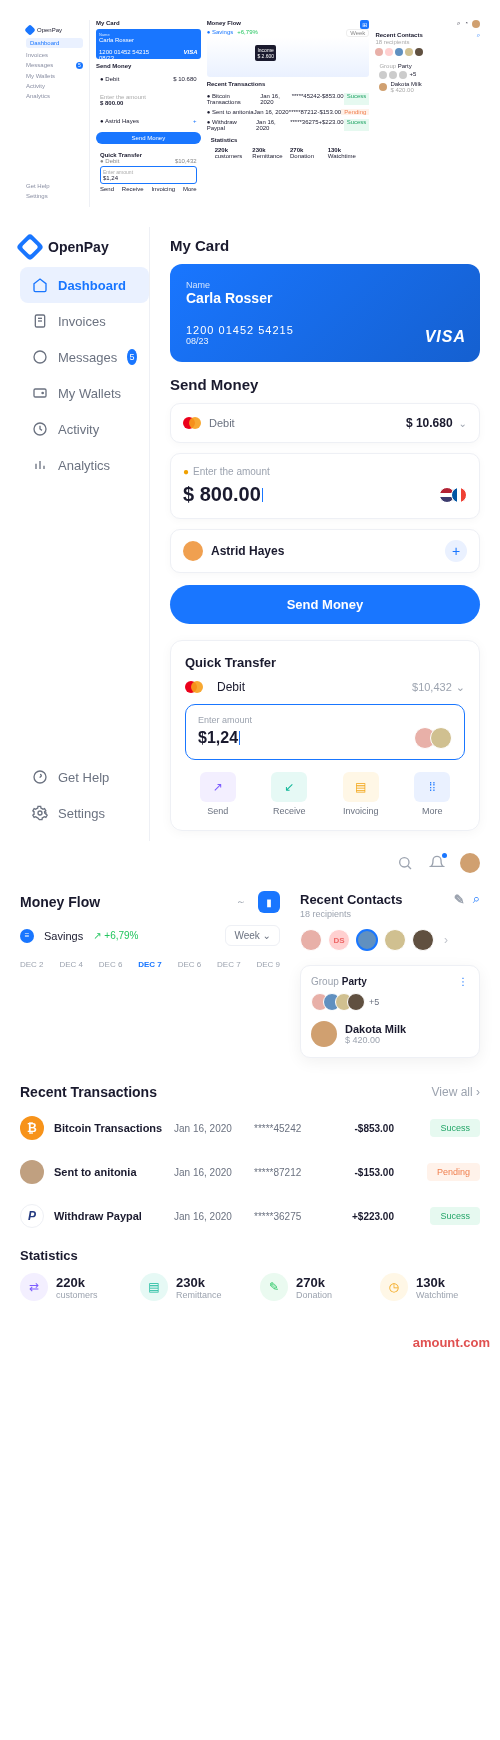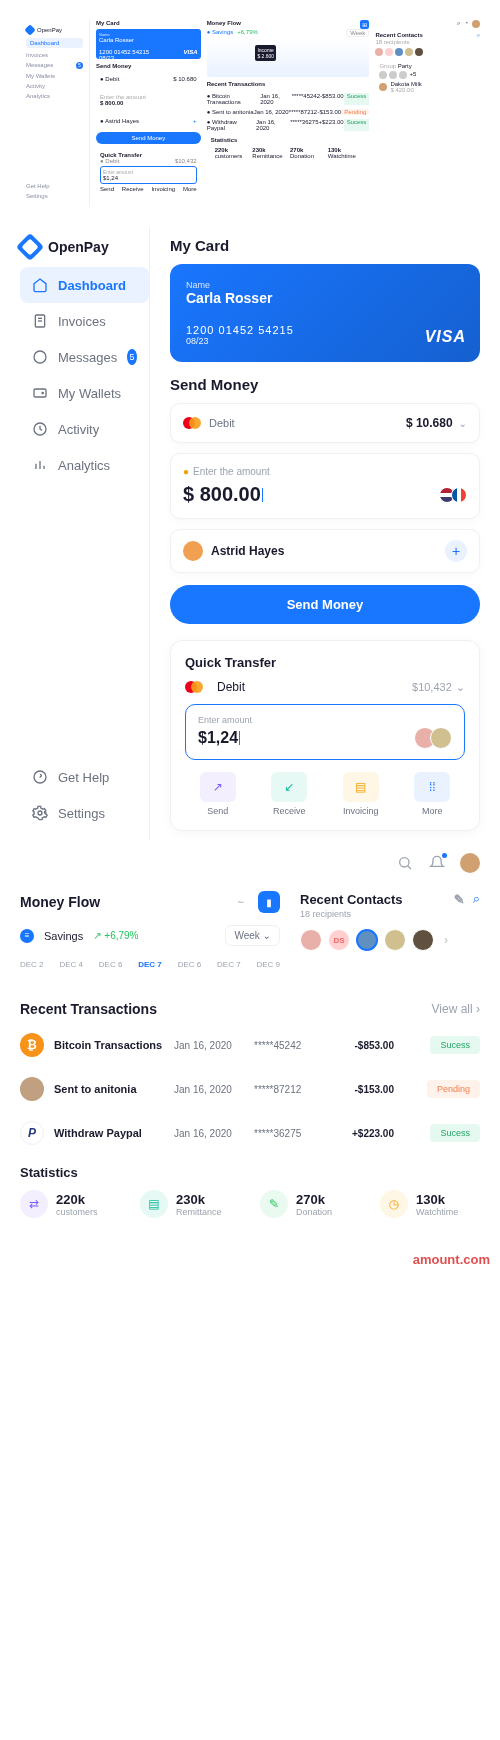--- a/index.html
+++ b/index.html
@@ -531,20 +531,40 @@
     </div>
     <div class="contacts-sub">18 recipients</div>
     <div class="av-row">
       <span class="av-s a1"></span>
       <span class="av-s a2">DS</span>
       <span class="av-s a3" style="border:2px solid #1976ff;"></span>
       <span class="av-s a4"></span>
       <span class="av-s a5"></span>
       <span class="chev">›</span>
     </div>
+    <div class="group-card">
+      <div class="group-head">
+        <span><span class="g">Group</span><span class="p">Party</span></span>
+        <span class="menu-dots">⋮</span>
+      </div>
+      <div class="group-avs">
+        <span class="av-s a1"></span>
+          <span class="av-s a3"></span>
+          <span class="av-s a4"></span>
+          <span class="av-s a5"></span>
+        <span class="plus5">+5</span>
+      </div>
+      <div class="group-person">
+        <span class="av" style="width:26px;height:26px;background:#d0a070;"></span>
+        <div>
+          <div class="nm">Dakota Milk</div>
+          <div class="amt">$ 420.00</div>
+        </div>
+      </div>
+    </div>
   </div>
 </div>
 
 <div class="trans-head">
   <span style="font-size:14px;font-weight:700;">Recent Transactions</span>
   <span class="viewall"><span>View all</span> ›</span>
 </div>
 <div id="trans-list">
     <div class="trans-row">
       <span class="trans-ico btc">₿</span>

